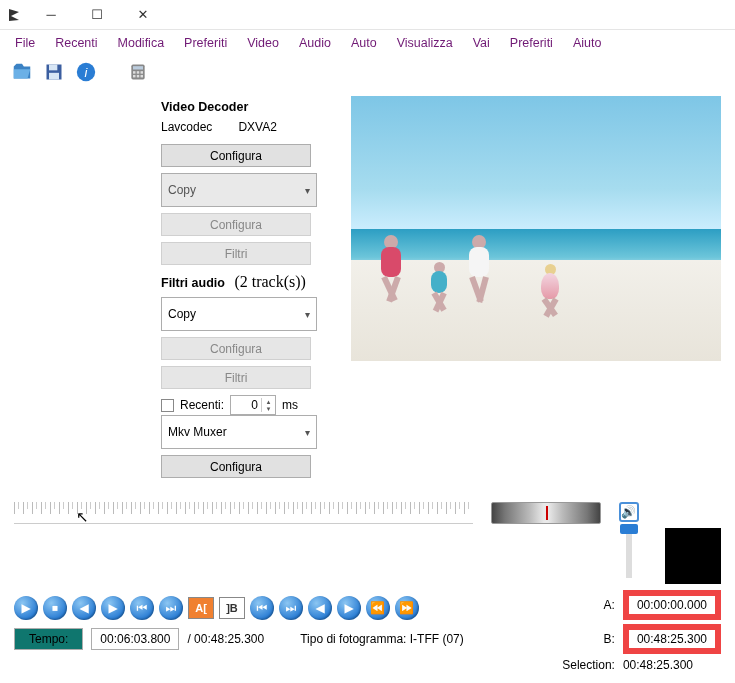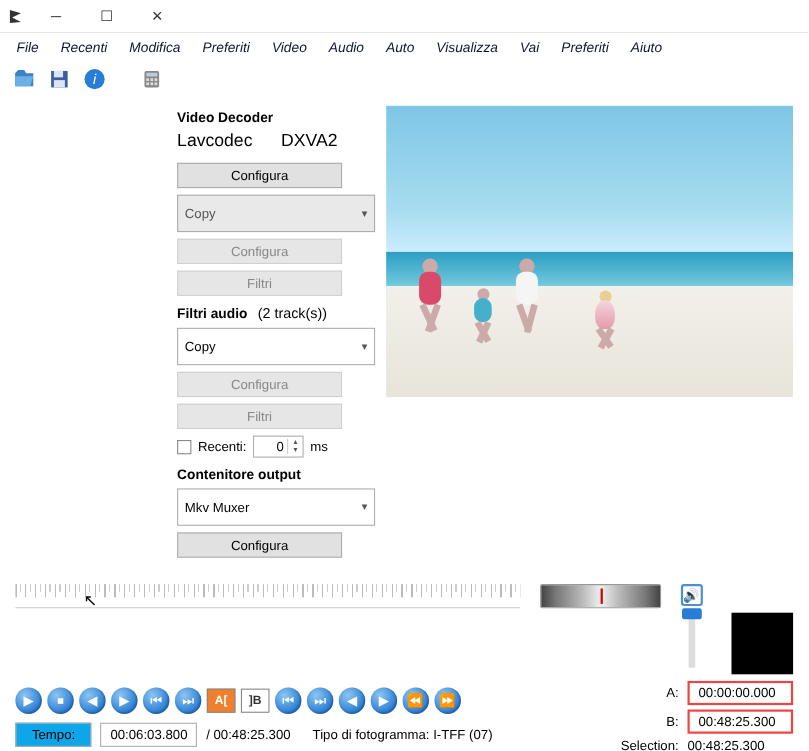--- a/index.html
+++ b/index.html
@@ -6,39 +6,39 @@
 body { background: #fff; font-size: 12px; color: #000; width: 735px; }
 
 
 .titlebar { display: flex; align-items: center; height: 30px; border-bottom: 1px solid #e5e5e5; }
 .titlebar .app-icon { width: 16px; height: 16px; margin: 0 6px; display:inline-block; }
 .titlebar .title { flex: 1; font-size: 12px; color:#333; }
 .winbtn { width: 46px; height: 30px; display:flex; align-items:center; justify-content:center; font-size:13px; color:#333; }
 
 
 .menubar { display:flex; gap: 2px; padding: 4px 6px 6px; }
-.menubar .mitem { padding: 2px 9px; font-size:12.5px; color:#0f172a;font-style:italic; }
+.menubar .mitem { padding: 2px 9px; font-size:12.5px; color:#701a75; }
 
 
 .toolbar { display:flex; gap:8px; padding: 2px 10px 8px; align-items:center; }
 .ticon { width:24px; height:24px; display:flex; align-items:center; justify-content:center; }
 
 
 .main { display:flex; padding: 0 14px; gap: 10px; justify-content: flex-end; }
 .leftcol { width: 180px; }
 .preview { width: 370px; height: 265px; margin-top: 4px; position:relative; overflow:hidden; }
 
 .section-hd { font-weight: bold; font-size: 12.5px; margin: 8px 0 6px; }
-.section-hd .sub { font-weight: normal; font-size:13px; margin-left:6px; }
-
-.row-labels { display:flex; gap: 26px; font-size:16px; margin: 4px 0 10px; }
+.section-hd .sub { font-weight: normal; font-size:16px; margin-left:6px;font-family:Liberation Serif, serif; }
+
+.row-labels { display:flex; gap: 26px; font-size:12px; margin: 4px 0 10px; }
 
 .btn { width: 150px; height: 23px; background:#e1e1e1; border:1px solid #adadad; font-size:12px; display:flex; align-items:center; justify-content:center; margin-bottom:6px; cursor:pointer; }
 .btn.disabled { color:#888; border-color:#d0d0d0; background:#e6e6e6; }
-.combo { width:180px; height:22px; border:1px solid #adadad; background:#fff; display:flex; align-items:center; padding:16px 6px; font-size:12px; justify-content:space-between; margin-bottom:6px; cursor:pointer; }
+.combo { width:156px; height:22px; border:1px solid #adadad; background:#fff; display:flex; align-items:center; padding:16px 6px; font-size:12px; justify-content:space-between; margin-bottom:6px; cursor:pointer; }
 .combo .chev { font-size:10px; color:#555; }
 .combo.gray { background:#e9e9e9; color:#555; }
 
 .delay-row { display:flex; align-items:center; gap:6px; font-size:12px; }
 .chk { width:13px; height:13px; border:1px solid #888; display:inline-block; }
 .spin { width:46px; height:20px; border:1px solid #adadad; display:flex; align-items:center; }
 .spin input { width:30px; border:none; text-align:right; font-size:12px; padding-right:3px; outline:none; }
 .spin .arrows { width:14px; display:flex; flex-direction:column; font-size:7px; line-height:7px; align-items:center; color:#555; border-left:1px solid #ccc; }
 
 
@@ -63,26 +63,26 @@
 
 .black-preview { width:56px; height:56px; background:#000; margin-left:8px; margin-top:26px; }
 
 .transport { display:flex; gap:5px; margin-top:12px; align-items:center; }
 .tbtn { width:24px; height:24px; border-radius:50%; background: radial-gradient(circle at 35% 30%, #8cc6f2, #2a7dd4 70%); display:flex; align-items:center; justify-content:center; color:#fff; font-size:12px; cursor:pointer; box-shadow: inset -1px -1px 2px rgba(0,0,0,0.3); }
 .marker-btn { width:26px; height:22px; border:1px solid #888; display:flex; align-items:center; justify-content:center; font-size:11px; font-weight:bold; cursor:pointer; }
 .marker-a { background:#f08030; color:#fff; }
 .marker-b { background:#fff; color:#333; }
 
 .timerow { display:flex; gap:8px; align-items:center; margin-top:8px; flex-wrap:wrap; }
-.lbl-btn { height:22px; padding:0 14px; background:#0ea5e9; border:1px solid #adadad; display:flex; align-items:center; font-size:12px; cursor:pointer; }
+.lbl-btn { height:22px; padding:0 14px; background:#0f766e; border:1px solid #adadad; display:flex; align-items:center; font-size:12px; cursor:pointer; }
 .tbox { height:22px; border:1px solid #adadad; padding:0 8px; display:flex; align-items:center; font-size:12px; min-width:86px; }
 .static-txt { font-size:12px; }
 
 .right-info { margin-left:auto; display:grid; grid-template-columns:auto auto; gap:4px 8px; font-size:12px; align-items:center; }
-.right-info .val { border:2px solid #ef4444; padding:2px 8px; min-width:96px; }
+.right-info .val { border:6px solid #ef4444; padding:2px 8px; min-width:96px; }
 
 
 .sky { position:absolute; inset:0; background: linear-gradient(#7ec6e6 0%, #a6dcef 35%, #cfefff 52%, #eaf8ff 62%); }
 .sea { position:absolute; left:0; right:0; top:50%; height:18%; background: linear-gradient(#2c9ec3, #6cc5da 60%, #e6f5fa); }
 .sand { position:absolute; left:0; right:0; bottom:0; height:38%; background: linear-gradient(#f2f0ea, #e8e4da); }
 .figure { position:absolute; bottom:22%; }
 .fhead { width:14px; height:14px; border-radius:50%; background:#caa; margin:0 auto; }
 .fbody { width:20px; height:30px; border-radius:8px; margin-top:-2px; }
 .flegs { display:flex; justify-content:space-between; }
 .fleg { width:6px; height:26px; background:#caa; transform-origin:top; }
@@ -182,21 +182,20 @@
       <div class="spin">
         <input value="0" style="">
         <div class="arrows">
             <span>▴</span>
             <span>▾</span>
           </div>
       </div>
       <span>ms</span>
     </div>
 
-    <div class="section-hd">Contenitore output</div>
     <div class="combo">
       <span>Mkv Muxer</span>
       <span class="chev">▾</span>
     </div>
     <div class="btn">Configura</div>
   </div>
 
   <div class="preview">
     <div class="sky"></div>
       <div class="sea"></div>
@@ -268,21 +267,21 @@
         <div class="tbtn">⏭</div>
         <div class="tbtn">◀</div>
         <div class="tbtn">▶</div>
         <div class="tbtn">⏪</div>
         <div class="tbtn">⏩</div>
       </div>
       <div class="timerow">
         <div class="lbl-btn">Tempo:</div>
         <div class="tbox">00:06:03.800</div>
         <span class="static-txt">/ 00:48:25.300</span>
-        <span class="static-txt" style="margin-left:12px">Tipo di fotogramma:  I-TFF (07)</span>
+        <span class="static-txt" style="margin-left:28px">Tipo di fotogramma:  I-TFF (07)</span>
       </div>
     </div>
 
     <div class="right-info" style="margin-top:6px">
       <span style="text-align:right">A:</span>
       <span class="val">00:00:00.000</span>
       <span style="text-align:right">B:</span>
       <span class="val">00:48:25.300</span>
       <span style="text-align:right">Selection:</span>
       <span>00:48:25.300</span>

